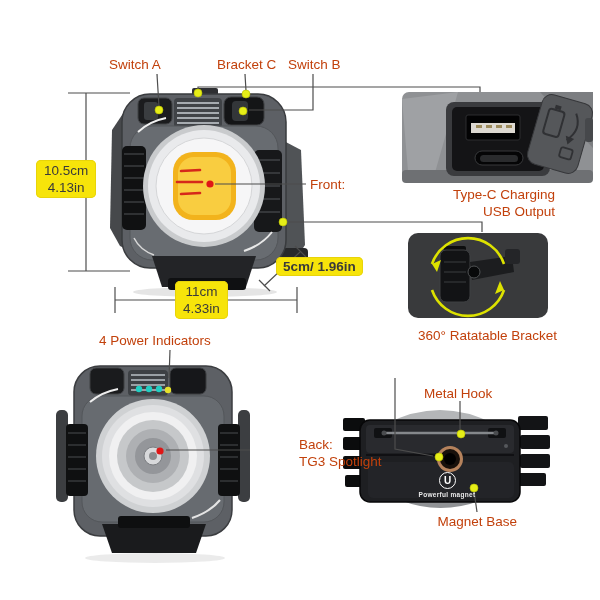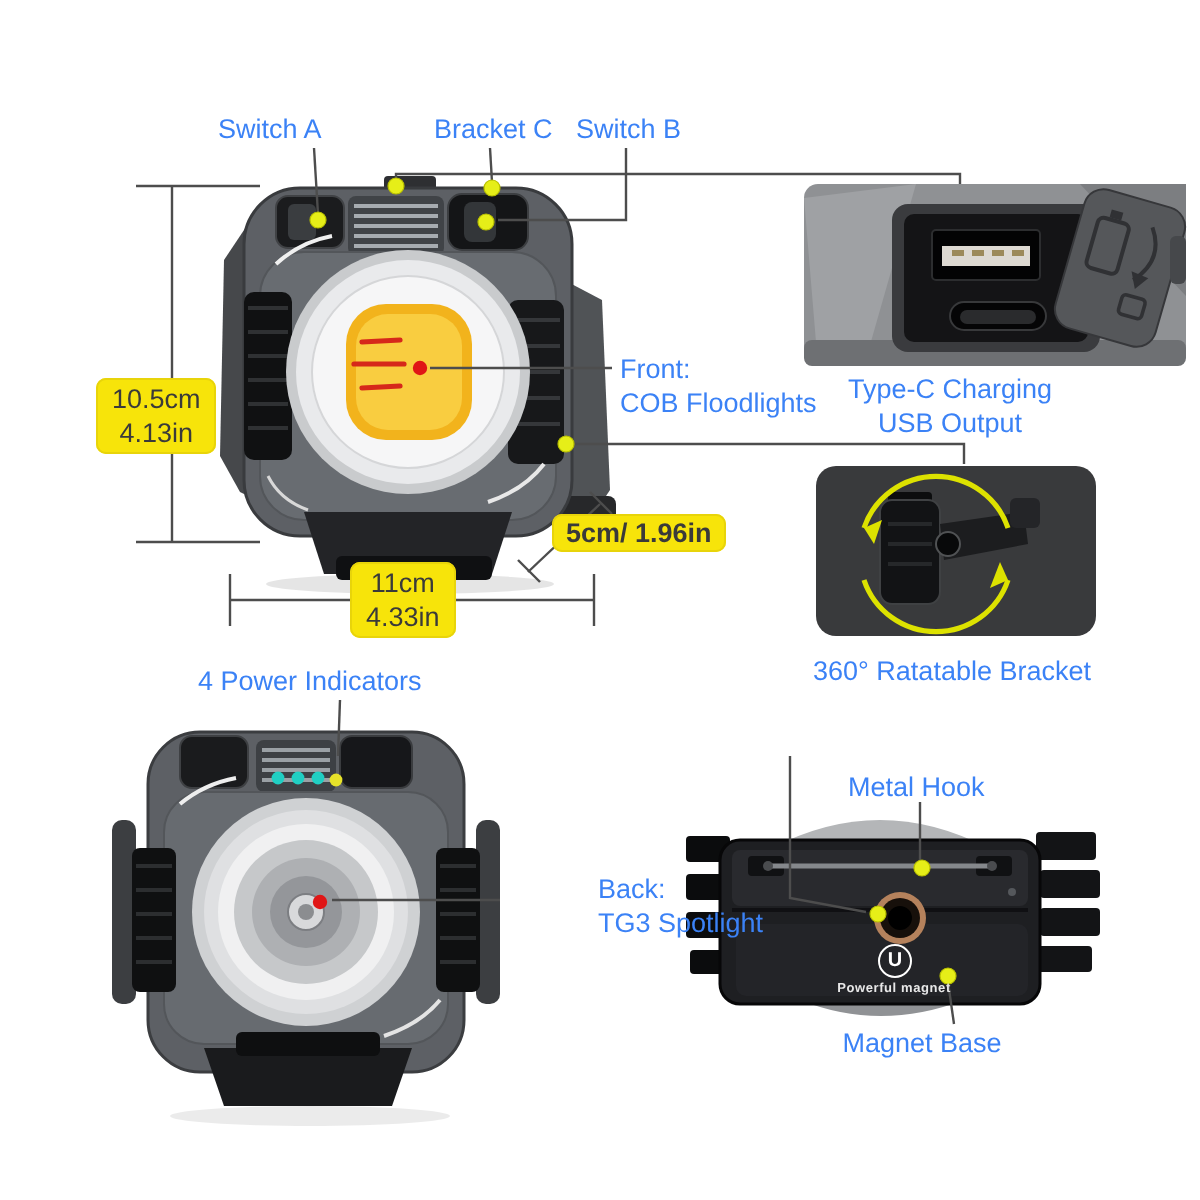--- a/index.html
+++ b/index.html
@@ -1,21 +1,21 @@
 <!DOCTYPE html>
 <html><head>
 <meta charset="utf-8">
 <style>
   html,body{margin:0;padding:0;background:#fff;}
   #canvas{position:relative;width:600px;height:600px;background:#ffffff;overflow:hidden;
           font-family:"Liberation Sans", sans-serif;}
   #art{position:absolute;left:0;top:0;z-index:1;}
-  .ann{position:absolute;z-index:5;font-size:13.5px;line-height:16px;color:#3b82f6;white-space:nowrap;}
+  .ann{position:absolute;z-index:5;font-size:13.5px;line-height:16px;color:#c2410c;white-space:nowrap;}
   .ann2{line-height:17px;}
-  .caption{text-align:center;}
+  .caption{text-align:right;}
   .ybox{position:absolute;z-index:4;background:#f7e40a;color:#3a3a3a;border-radius:5px;
         font-size:13.5px;line-height:17px;text-align:center;padding:2px 8px;box-shadow:0 0 0 1px #e8d40a inset;}
   .ybox.one{padding:1px 7px;}
   .logo-circle{position:absolute;z-index:6;width:15px;height:15px;border:1.5px solid #fff;border-radius:50%;
         color:#fff;font-size:10px;font-weight:bold;line-height:15px;text-align:center;}
   .logo-text{position:absolute;z-index:6;width:70px;text-align:center;color:#e8e8e8;font-size:6.5px;
         letter-spacing:.3px;font-weight:bold;}
 </style>
 </head>
 <body>
@@ -255,41 +255,40 @@
     <circle cx="160" cy="451" r="3.6"></circle>
   </g>
 </svg>
 
   <div class="ann" style="left:109px;top:57px;">Switch A</div>
   <div class="ann" style="left:217px;top:57px;">Bracket C</div>
   <div class="ann" style="left:288px;top:57px;">Switch B</div>
 
   <div class="ann ann2" style="left:310px;top:176px;">
     <div>Front:</div>
-    <div>COB Floodlights</div>
   </div>
 
   <div class="ann ann2 caption" style="left:395px;top:186px;width:160px;">
     <div>Type-C Charging</div>
     <div>USB Output</div>
   </div>
 
   <div class="ann caption" style="left:395px;top:328px;width:162px;">360° Ratatable Bracket</div>
 
   <div class="ann" style="left:99px;top:333px;">4 Power Indicators</div>
 
   <div class="ann ann2" style="left:254px;top:436px;margin-left:45px;">
     <div>Back:</div>
     <div>TG3 Spotlight</div>
   </div>
 
   <div class="ann" style="left:424px;top:386px;">Metal Hook</div>
   <div class="ann caption" style="left:405px;top:514px;width:112px;">Magnet Base</div>
 
-  <div class="ybox" style="left:48px;top:160px;margin-top:29px;">
+  <div class="ybox" style="left:36px;top:160px;">
     <div>10.5cm</div>
     <div>4.13in</div>
   </div>
   <div class="ybox" style="left:175px;top:281px;">
     <div>11cm</div>
     <div>4.33in</div>
   </div>
   <div class="ybox one" style="left:276px;top:257px;font-weight:bold;">5cm/ 1.96in</div>
 
   <div class="logo-circle" style="left:439px;top:472px;">U</div>

